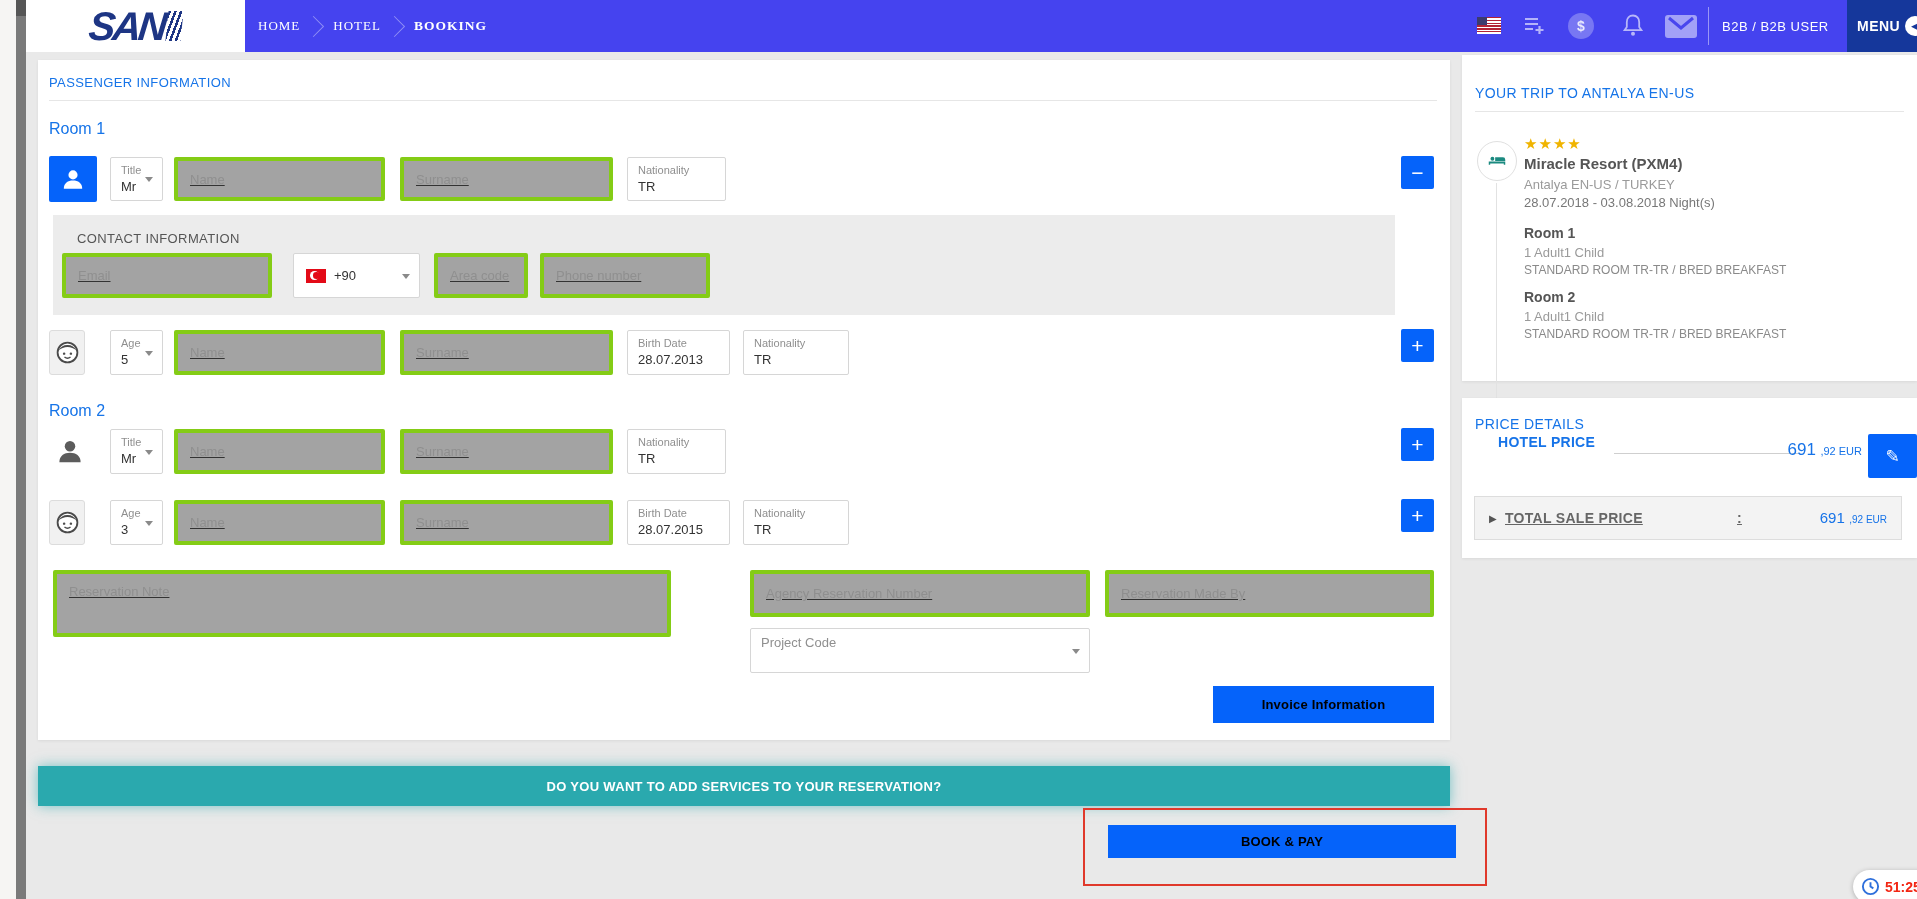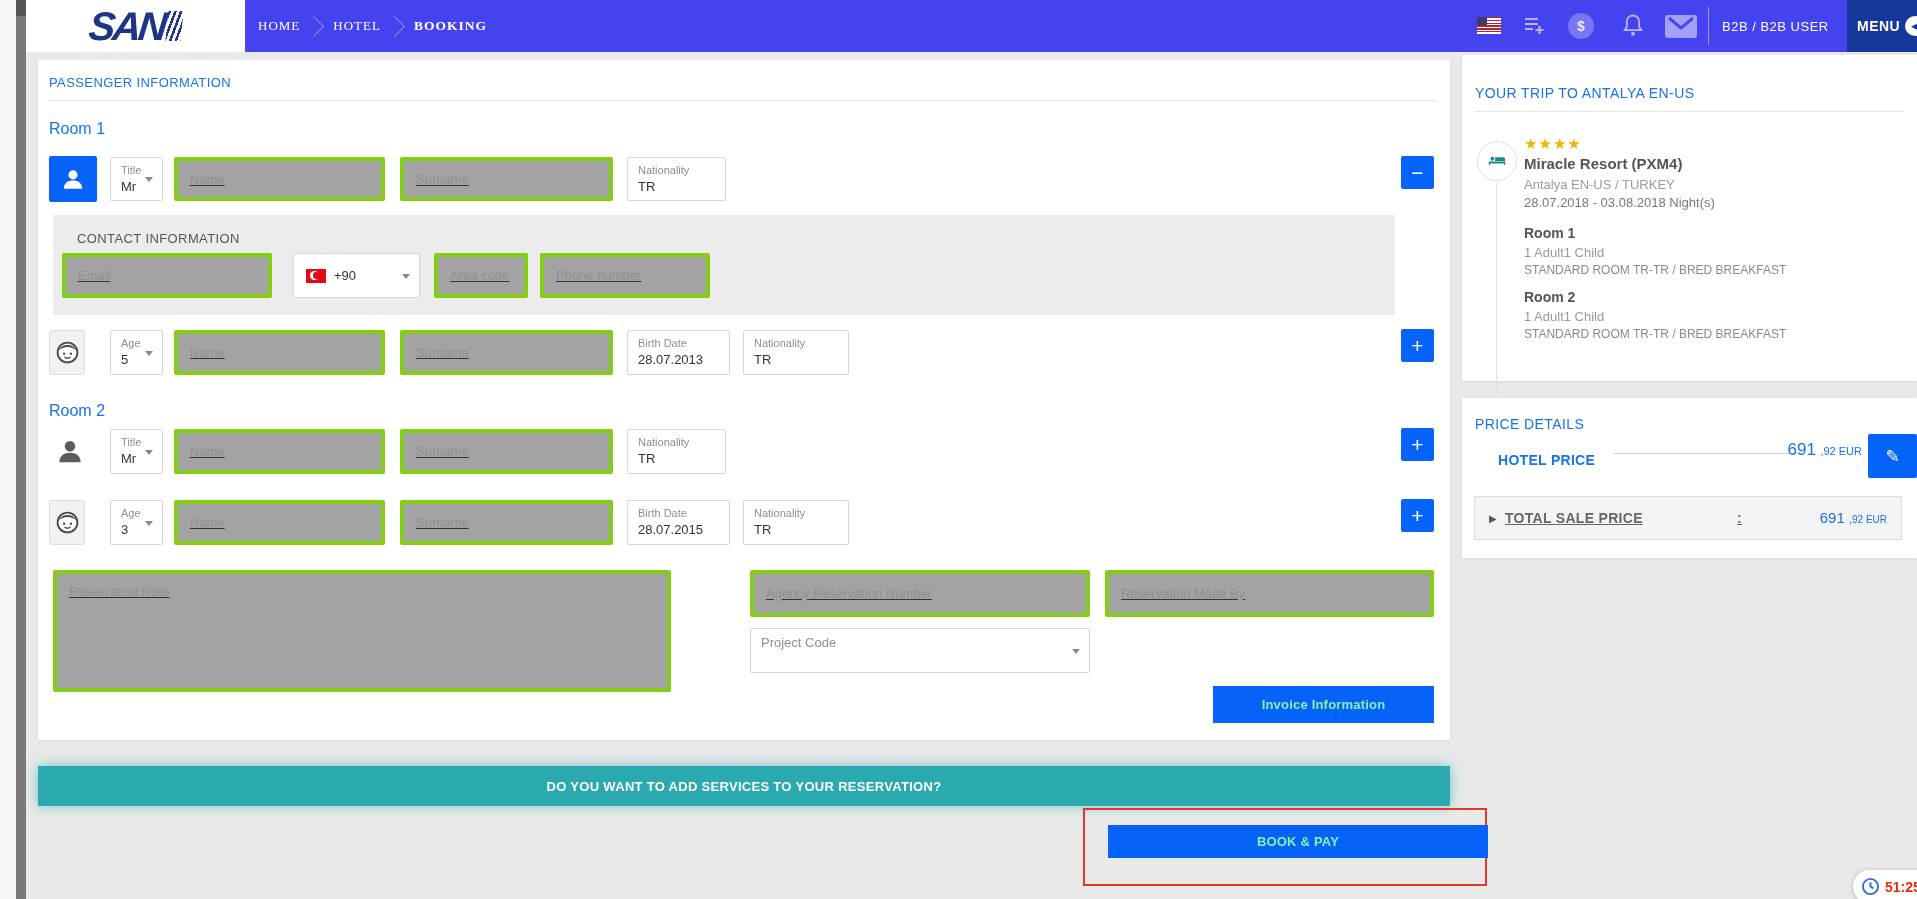--- a/index.html
+++ b/index.html
@@ -45,26 +45,26 @@
 .caret{position:absolute;right:9px;top:50%;margin-top:-2px;width:0;height:0;border-left:4.5px solid transparent;border-right:4.5px solid transparent;border-top:5.5px solid #8a8a8a;}
 .sq-btn{background:#0563fa;color:#fff;border:none;border-radius:2px;width:33px;height:33px;font-size:21px;line-height:31px;text-align:center;cursor:pointer;}
 .adult-blue{background:#0563fa;border-radius:2px;display:flex;align-items:center;justify-content:center;}
 .child-ic{background:#f1f1f1;border:1px solid #dcdcdc;border-radius:3px;display:flex;align-items:center;justify-content:center;}
 .contact-box{background:#ececec;}
 .contact-title{font-size:13px;color:#555;letter-spacing:.4px;}
 .phone-sel{border:1px solid #d6d6d6;border-radius:2px;background:#fff;display:flex;align-items:center;gap:8px;padding:0 12px;font-size:13px;color:#333;position:relative;}
 .flag-tr{width:20px;height:14px;background:#e30a17;position:relative;display:inline-block;flex:0 0 auto;}
 .flag-tr::before{content:"";position:absolute;left:4px;top:2.5px;width:9px;height:9px;border-radius:50%;background:#fff;}
 .flag-tr::after{content:"";position:absolute;left:7px;top:3.8px;width:6.5px;height:6.5px;border-radius:50%;background:#e30a17;}
-.blue-btn{background:#0563fa;color:#86efac;border:none;font-size:13px;font-weight:700;cursor:pointer;letter-spacing:.2px;}
+.blue-btn{background:#0563fa;color:#000000;border:none;font-size:13px;font-weight:700;cursor:pointer;letter-spacing:.2px;}
 
 
 .teal-banner{left:38px;top:766px;width:1412px;height:40px;background:#2aa9ae;box-shadow:0 0 12px rgba(42,169,174,.6);display:flex;align-items:center;justify-content:center;color:#fff;font-weight:700;font-size:13px;letter-spacing:.3px;cursor:pointer;}
 .red-rect{left:1083px;top:808px;width:404px;height:78px;border:2px solid #e0392b;background:transparent;z-index:15;}
-.bookpay{left:1108px;top:825px;width:380px;height:33px;z-index:16;}
+.bookpay{left:1108px;top:825px;width:348px;height:33px;z-index:16;}
 
 
 .trip-card{left:1462px;top:55px;width:455px;height:326px;}
 .price-card{left:1462px;top:398px;width:455px;height:160px;}
 .side-title{font-size:14px;color:#1674e8;letter-spacing:.4px;}
 .hotel-circle{width:40px;height:40px;border-radius:50%;border:1px solid #e0e0e0;background:#fff;display:flex;align-items:center;justify-content:center;}
 .vline{width:1px;background:#e2e2e2;}
 .stars{color:#f0b400;font-size:15px;letter-spacing:1px;}
 .h-name{font-size:15px;font-weight:700;color:#555;}
 .h-sub{font-size:13px;color:#9a9a9a;}
@@ -244,21 +244,21 @@
   <div class="lv-box abs" style="left:589px;top:440px;width:103px;height:45px;">
     <span class="lv-label">Birth Date</span>
     <span class="lv-value">28.07.2015</span>
   </div>
   <div class="lv-box abs" style="left:705px;top:440px;width:106px;height:45px;">
     <span class="lv-label">Nationality</span>
     <span class="lv-value">TR</span>
   </div>
   <button class="sq-btn abs" style="left:1363px;top:439px;">+</button>
 
-  <textarea class="inp abs" style="left: 15px; top: 510px; width: 618px; height: 122px;" placeholder="Reservation Note"></textarea>
+  <textarea class="inp abs" style="left: 15px; top: 510px; width: 618px; height: 67px;" placeholder="Reservation Note"></textarea>
   <input class="inp abs" style="left: 712px; top: 510px; width: 340px; height: 47px;" placeholder="Agency Reservation Number">
   <input class="inp abs" style="left: 1067px; top: 510px; width: 329px; height: 47px;" placeholder="Reservation Made By">
   <div class="lv-box abs" style="left:712px;top:568px;width:340px;height:45px;">
     <span class="lv-label" style="font-size:13px;line-height:18px;">Project Code</span>
     <span class="caret"></span>
   </div>
   <button class="blue-btn abs" style="left:1175px;top:626px;width:221px;height:37px;">Invoice Information</button>
 </div>
 
 <div class="teal-banner abs">
@@ -287,21 +287,21 @@
   <div class="r-occ abs" style="left:62px;top:190px;">1 Adult1 Child</div>
   <div class="r-desc abs" style="left:62px;top:208px;">STANDARD ROOM TR-TR / BRED BREAKFAST</div>
 
   <div class="r-name abs" style="left:62px;top:234px;">Room 2</div>
   <div class="r-occ abs" style="left:62px;top:254px;">1 Adult1 Child</div>
   <div class="r-desc abs" style="left:62px;top:272px;">STANDARD ROOM TR-TR / BRED BREAKFAST</div>
 </div>
 
 <div class="card price-card abs">
   <div class="side-title abs" style="left:13px;top:18px;">PRICE DETAILS</div>
-  <div class="hp-label abs" style="left:36px;top:54px;">HOTEL PRICE</div>
+  <div class="hp-label abs" style="left:36px;top:36px;">HOTEL PRICE</div>
   <div class="hp-line abs" style="left:152px;top:55px;width:186px;"></div>
   <div class="abs" style="right:55px;top:42px;white-space:nowrap;">
     <span class="price-big">691</span>
     <span class="price-small">,92 EUR</span>
   </div>
   <button class="edit-btn abs" style="left:406px;top:36px;width:49px;height:44px;"><span>✎</span></button>
 
   <div class="total-bar abs" style="left:12px;top:98px;width:428px;height:44px;">
     <span class="tri abs" style="left:14px;">▶</span>
     <span class="total-label abs" style="left:30px;">TOTAL SALE PRICE</span>

